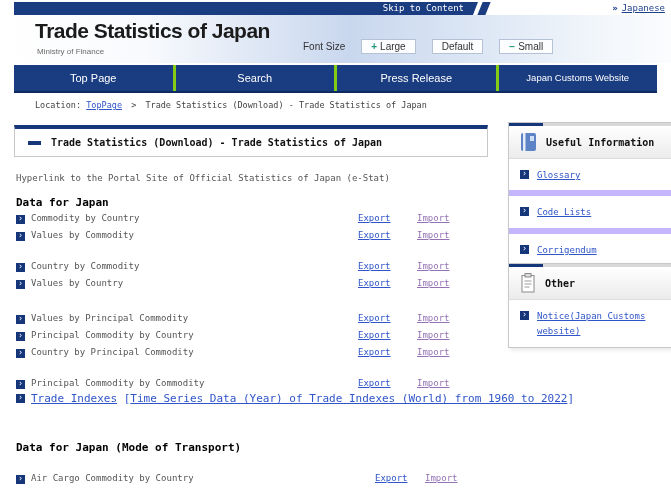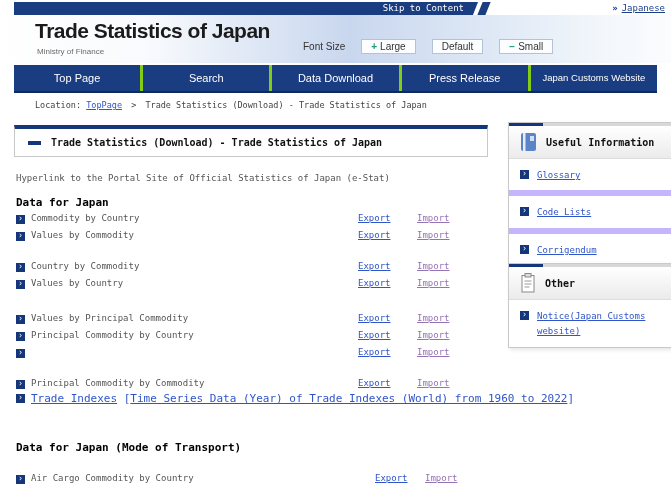--- a/index.html
+++ b/index.html
@@ -107,21 +107,20 @@
       <span>Font Size</span>
       <button class="fs-btn"><span class="fs-sign">+</span><span>Large</span></button>
       <button class="fs-btn"><span>Default</span></button>
       <button class="fs-btn"><span class="fs-sign">−</span><span>Small</span></button>
     </div>
   </div>
 
   <div class="nav">
     <div class="nav-item">Top Page</div>
     <div class="nav-item">Search</div>
-    <div class="nav-item">Data Download</div>
     <div class="nav-item">Press Release</div>
     <div class="nav-item two-line">Japan Customs Website</div>
   </div>
 
   <div class="breadcrumb">
     <span>Location:</span>
     <a href="#">TopPage</a>
     <span class="sep">&gt;</span>
     <span>Trade Statistics (Download) - Trade Statistics of Japan</span>
   </div>
@@ -173,20 +172,21 @@
       <a href="#" class="imp">Import</a>
     </div>
     <div class="row">
       <span class="arrow-sq"></span>
       <span class="lbl">Principal Commodity by Country</span>
       <a href="#" class="exp">Export</a>
       <a href="#" class="imp">Import</a>
     </div>
     <div class="row">
       <span class="arrow-sq"></span>
+      <span class="lbl">Country by Principal Commodity</span>
       <a href="#" class="exp">Export</a>
       <a href="#" class="imp">Import</a>
     </div>
   </div>
 
   <div class="group" style="top:377px;">
     <div class="row">
       <span class="arrow-sq"></span>
       <span class="lbl">Principal Commodity by Commodity</span>
       <a href="#" class="exp">Export</a>

